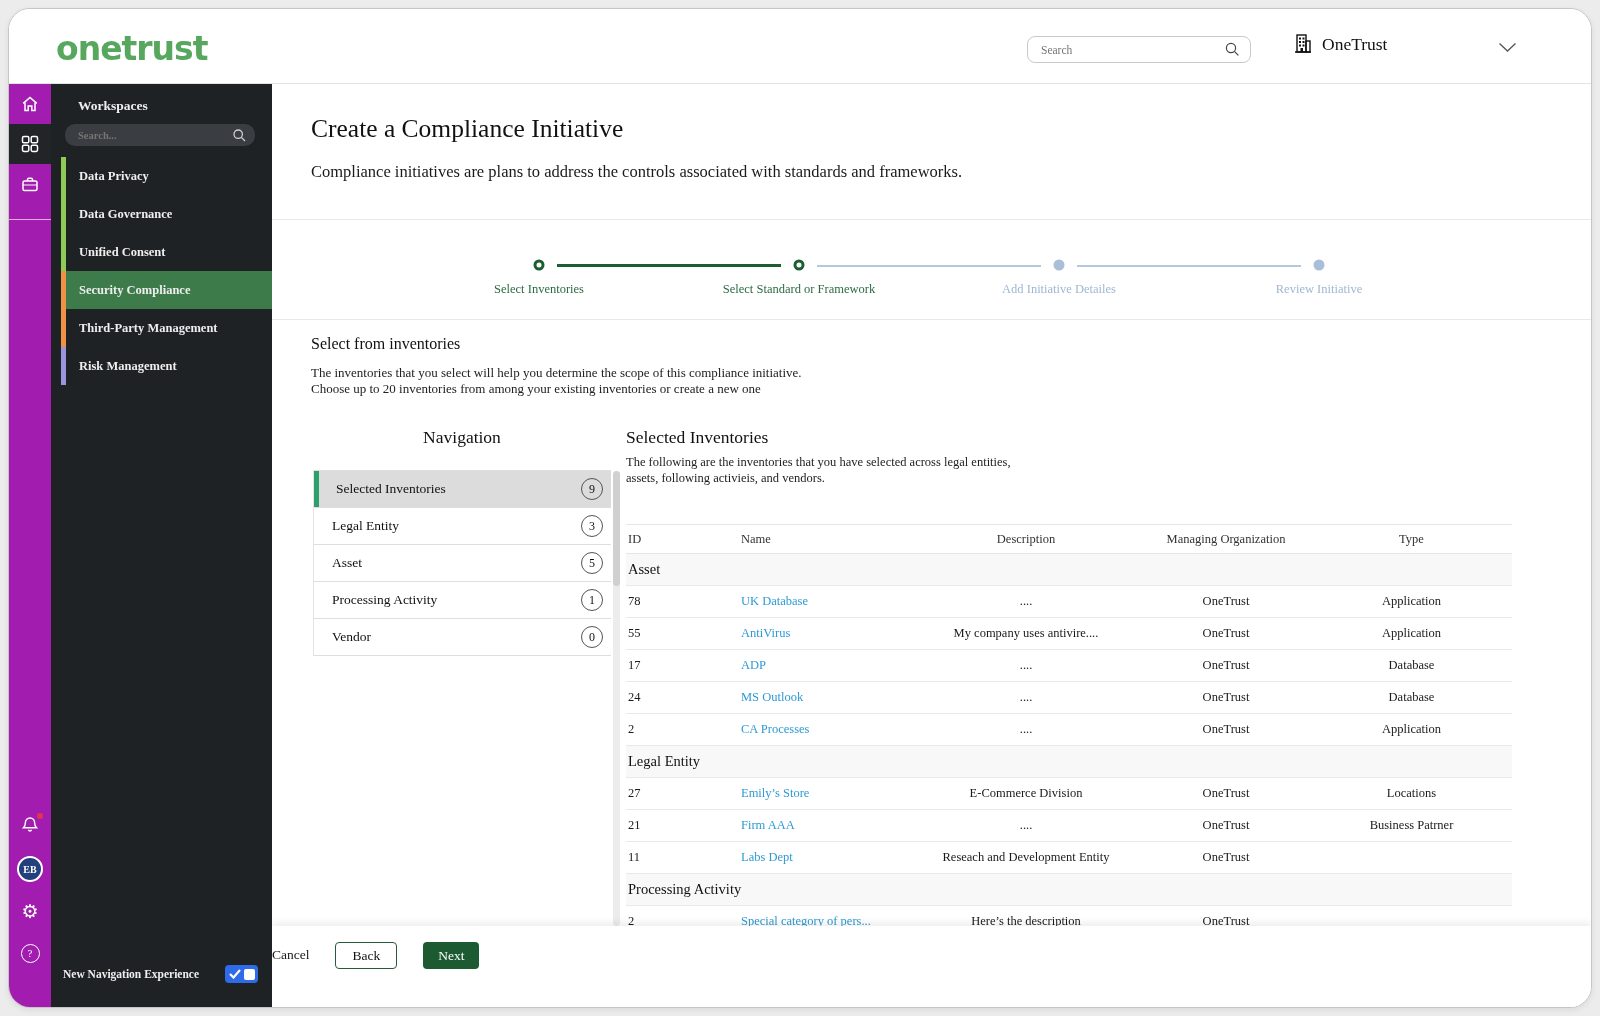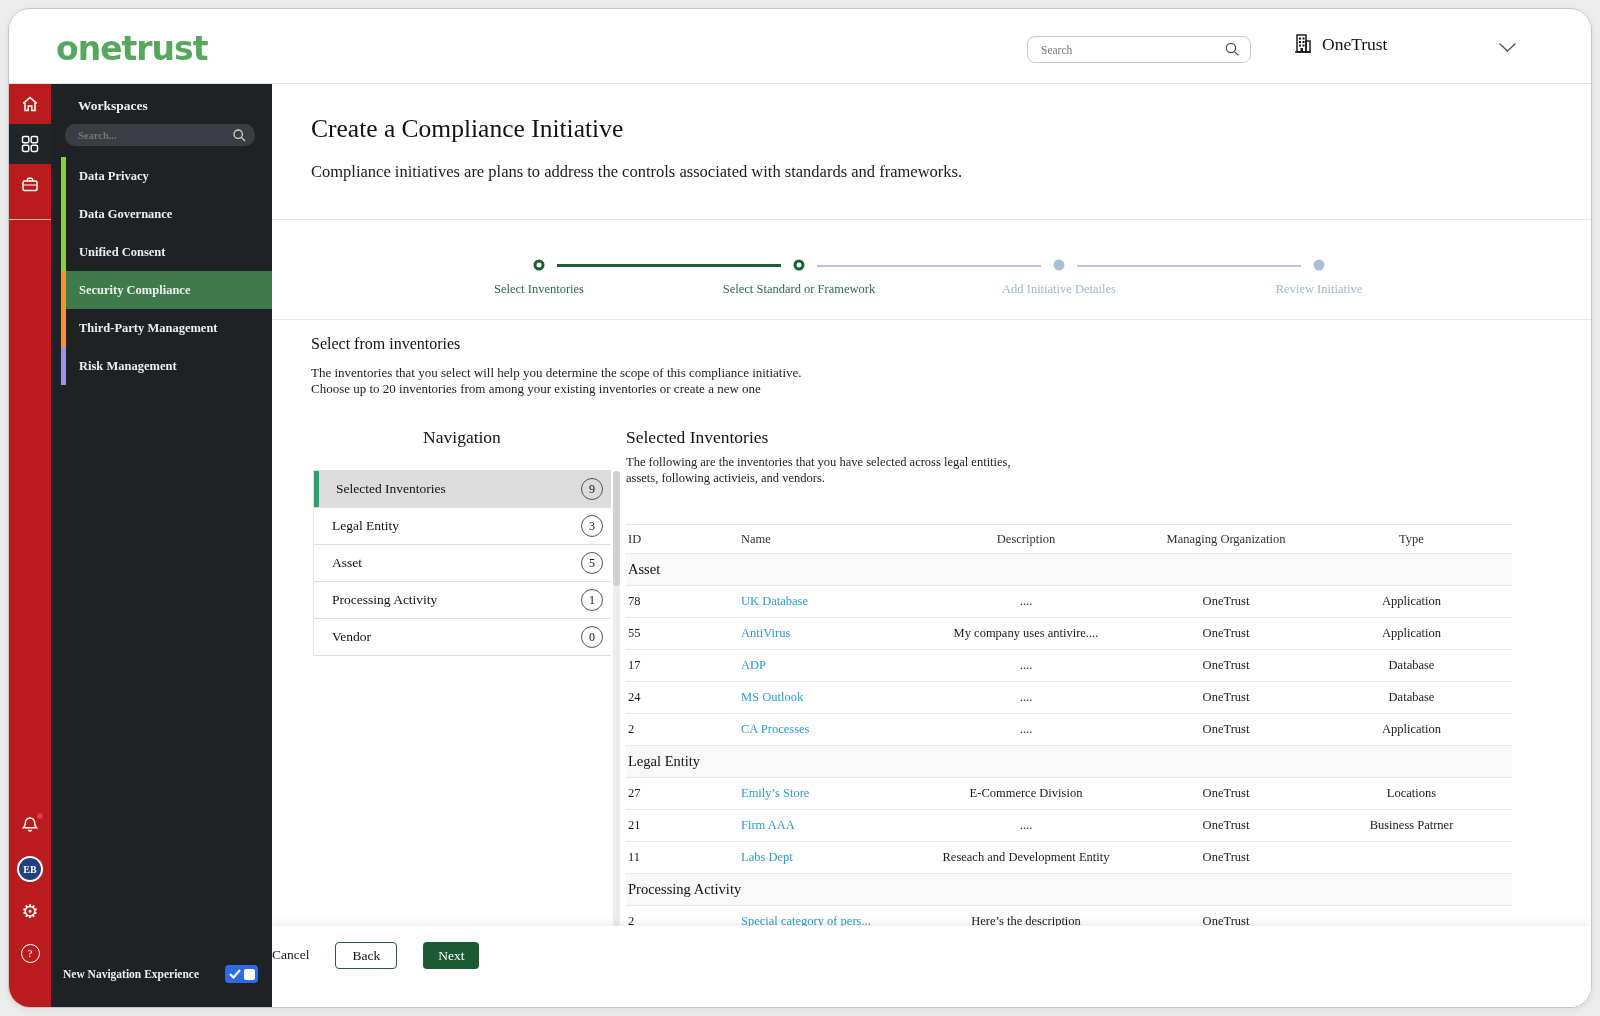--- a/index.html
+++ b/index.html
@@ -16,21 +16,21 @@
   .top-search { position:absolute; left:1018px; top:27px; width:224px; height:27px;
                 border:1px solid #c9c9c9; border-radius:8px; background:#fff; display:flex; align-items:center; }
   .top-search input { flex:1; border:none; outline:none; background:transparent;
                       font-family:"Liberation Serif", serif; font-size:11.5px; color:#333; padding:0 6px 0 13px; }
   .top-search svg { margin-right:9px; }
   .org { position:absolute; left:1284px; top:24px; display:flex; align-items:center; gap:9px; cursor:pointer; }
   .org-name { font-size:17.5px; color:#111; }
   .top-chevron { position:absolute; left:1489px; top:33px; }
 
   
-  .rail { position:absolute; left:0; top:75px; bottom:0; width:42px; background:#b91c1c; z-index:5; }
+  .rail { position:absolute; left:0; top:75px; bottom:0; width:42px; background:#a21caf; z-index:5; }
   .rail-tile { width:42px; height:40px; display:flex; align-items:center; justify-content:center; cursor:pointer; }
   .rail-tile.active { background:#222528; }
   .rail-divider { position:absolute; top:135px; left:0; right:0; height:1px; background:rgba(255,255,255,.65); }
   .rail-ic { position:absolute; left:0; width:42px; height:34px; display:flex; align-items:center; justify-content:center; cursor:pointer; }
   .bell-wrap { position:relative; }
   .bell-dot { position:absolute; top:-2px; right:-3px; width:6px; height:6px; border-radius:50%; background:#e0364b; }
   .avatar { width:26px; height:26px; border-radius:50%; background:#24407c; border:2px solid #fff;
             color:#fff; font-size:10px; font-weight:bold; display:flex; align-items:center; justify-content:center; }
   .gear-glyph { font-family:"DejaVu Sans", sans-serif; font-size:19px; color:#fff; line-height:1; }
   .help-circle { width:19px; height:19px; border-radius:50%; border:1.5px solid #fff; color:#fff;

